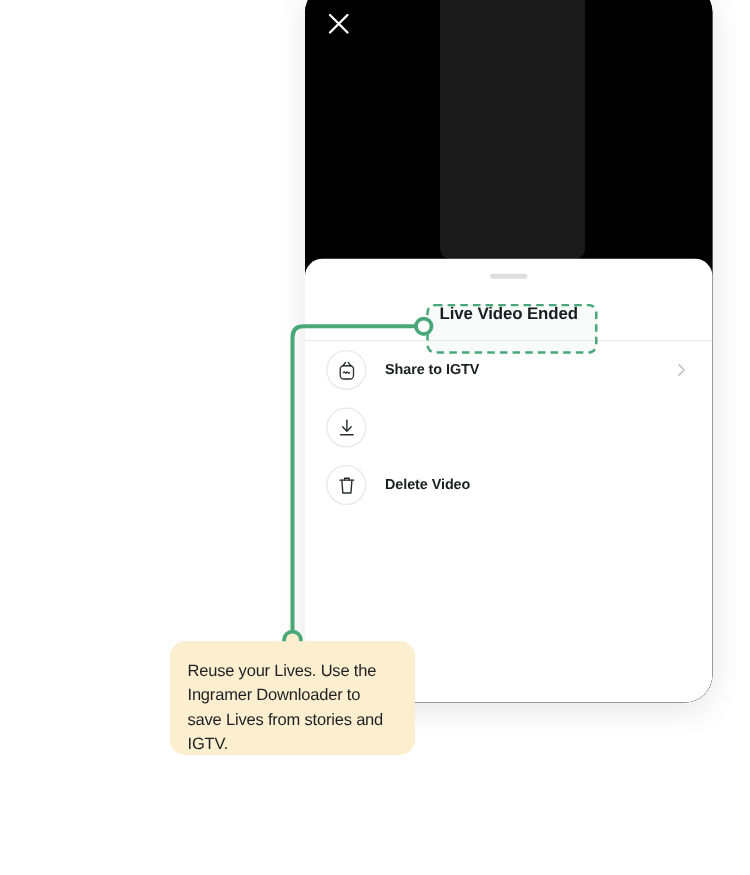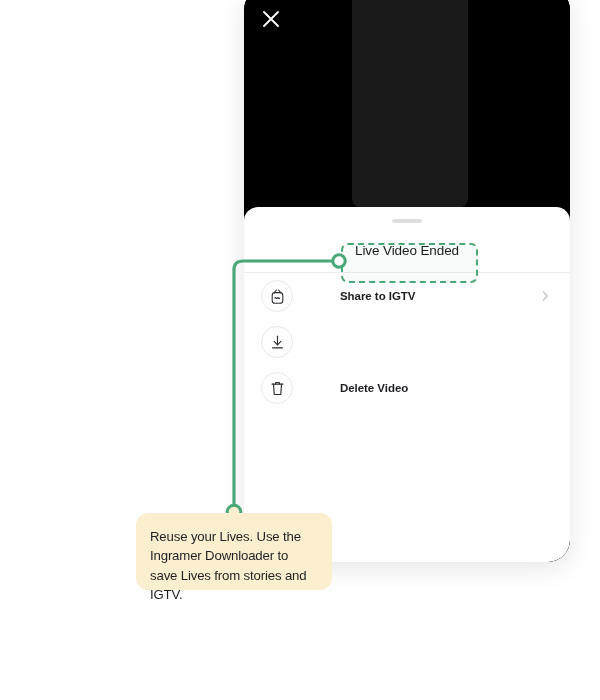--- a/index.html
+++ b/index.html
@@ -91,21 +91,21 @@
     top: 22px;
     width: 326px;
     height: 42px;
     display: flex;
     align-items: center;
     justify-content: center;
   }
 
   .sheet-title {
     font-size: 13.5px;
-    font-weight: normal;
+    font-weight: bold;
     color: #17191c;
     letter-spacing: -0.1px;
     padding: 5px 10px;
   }
 
   .header-divider {
     position: absolute;
     left: 0;
     top: 65px;
     width: 326px;
@@ -120,21 +120,20 @@
     width: 326px;
   }
 
   .menu-row {
     position: relative;
     display: flex;
     align-items: center;
     height: 46px;
     padding: 0 18px 0 17px;
     cursor: pointer;
-    gap: 32px;
   }
 
   .icon-circle {
     width: 30px;
     height: 30px;
     min-width: 30px;
     border-radius: 50%;
     border: 1px solid #e8e8e8;
     background: #ffffff;
     display: flex;
@@ -178,21 +177,21 @@
     border-radius: 7px;
     background: rgba(74,168,120,0.045);
   }
 
   
   .tooltip {
     position: absolute;
     left: 136px;
     top: 513px;
     width: 196px;
-    height: 77px;
+    height: 91px;
     background: #fcefcf;
     border-radius: 12px;
     box-sizing: border-box;
     padding: 14px 17px 21px 14px;
   }
 
   .tooltip-text {
     font-size: 13.2px;
     line-height: 19.4px;
     color: #1d1f22;

